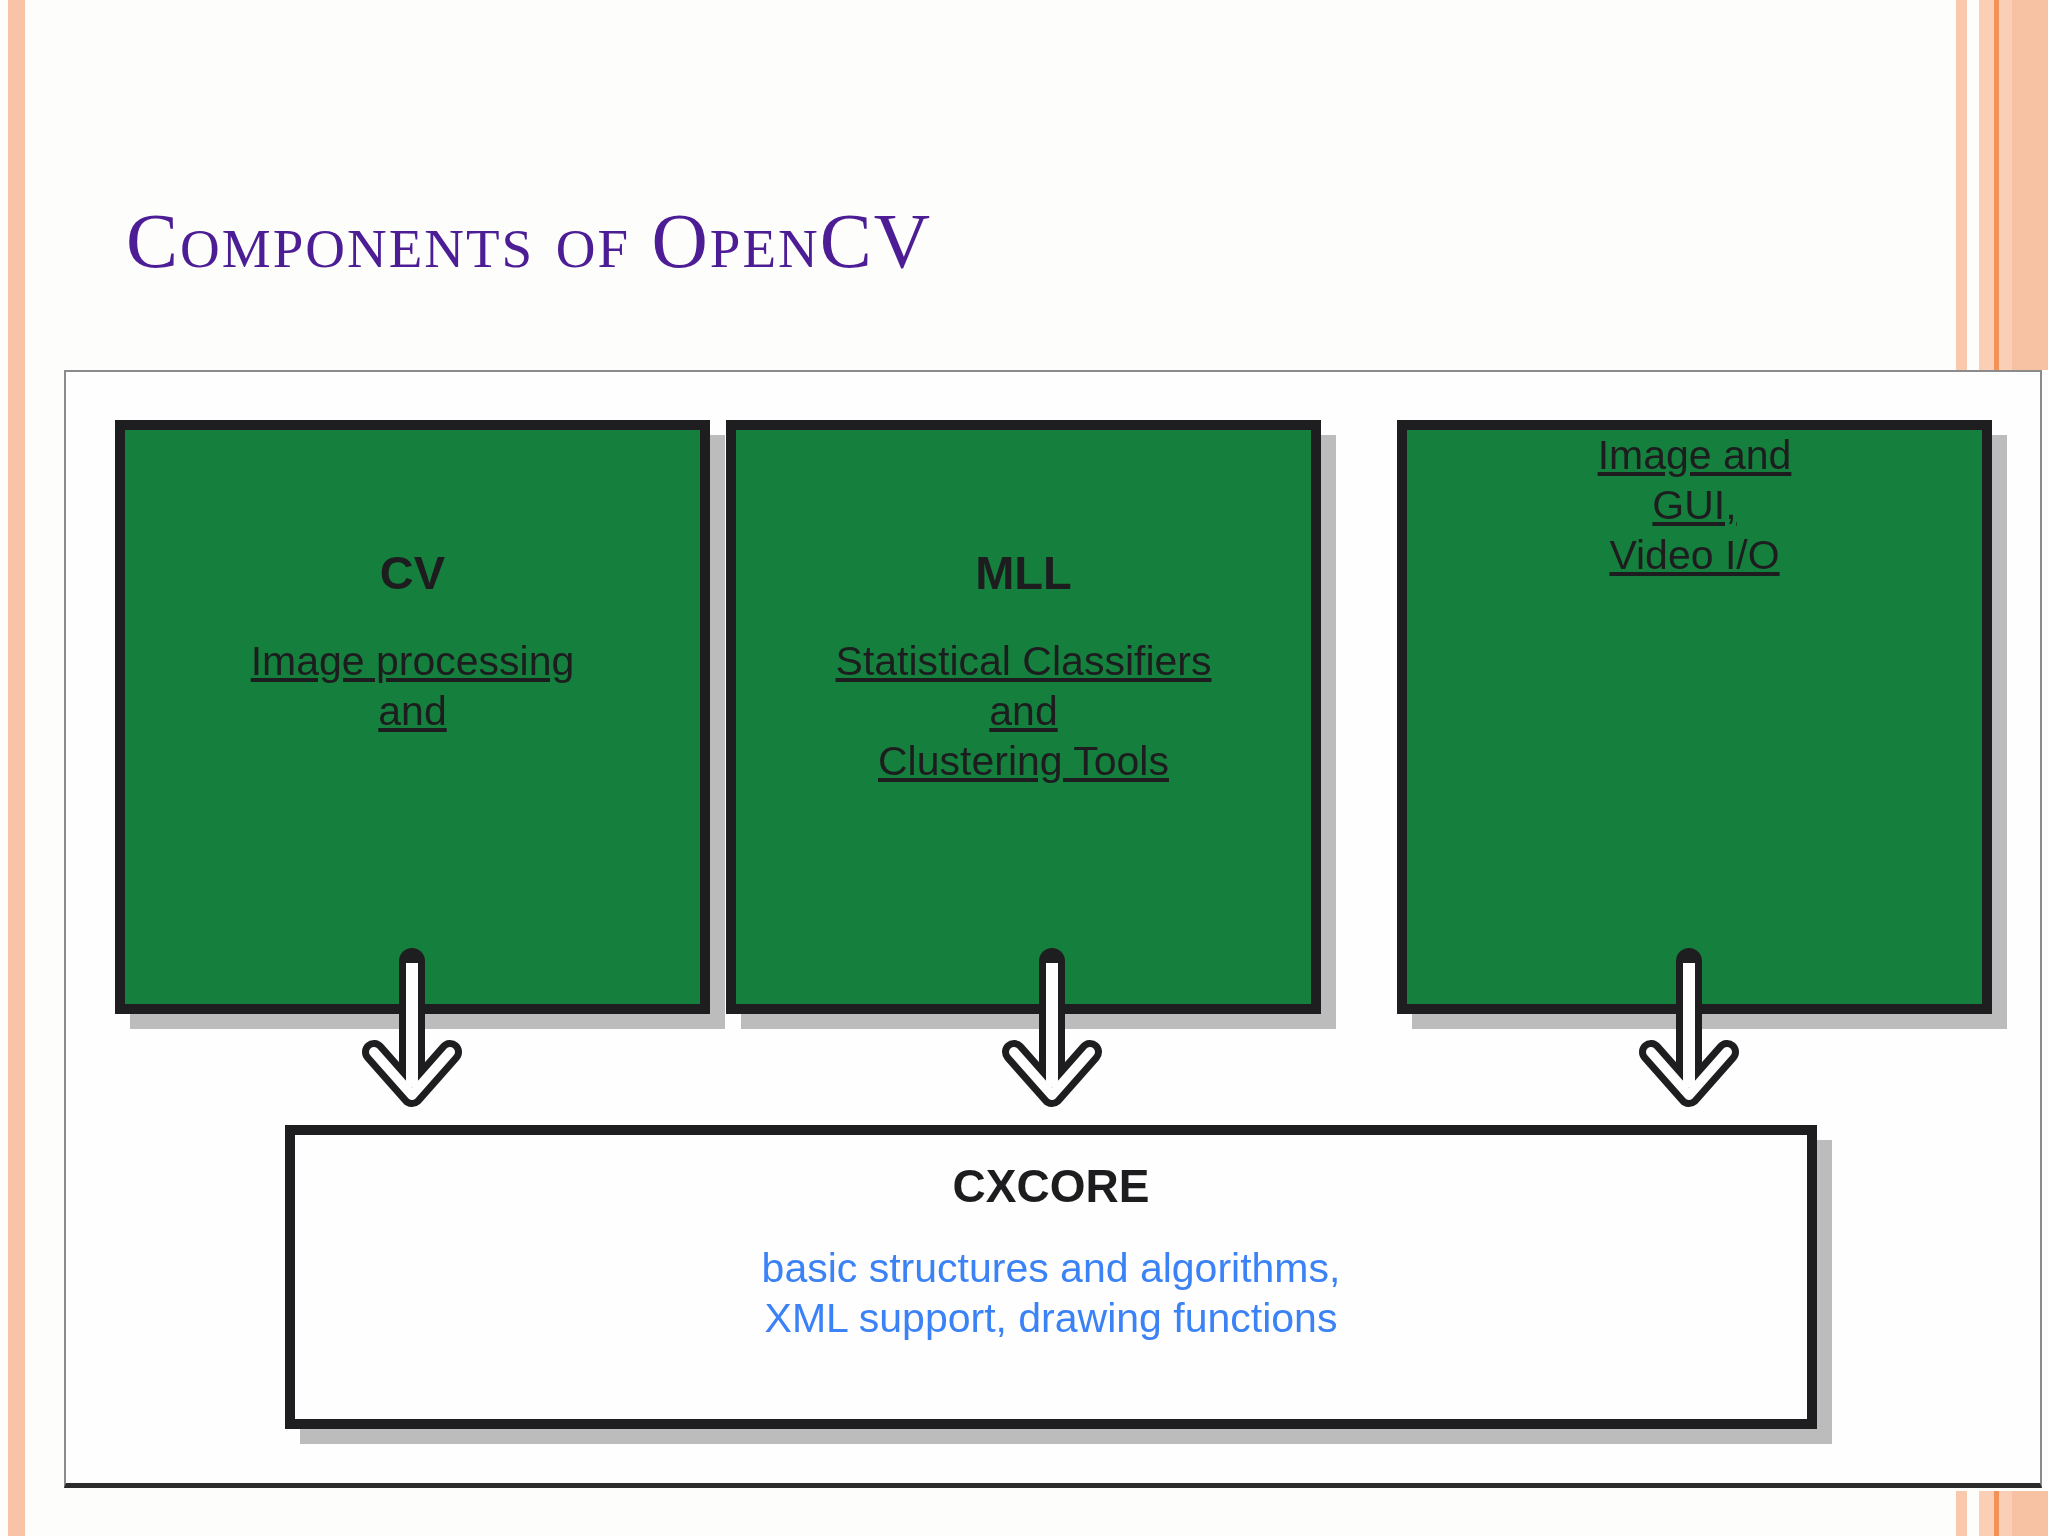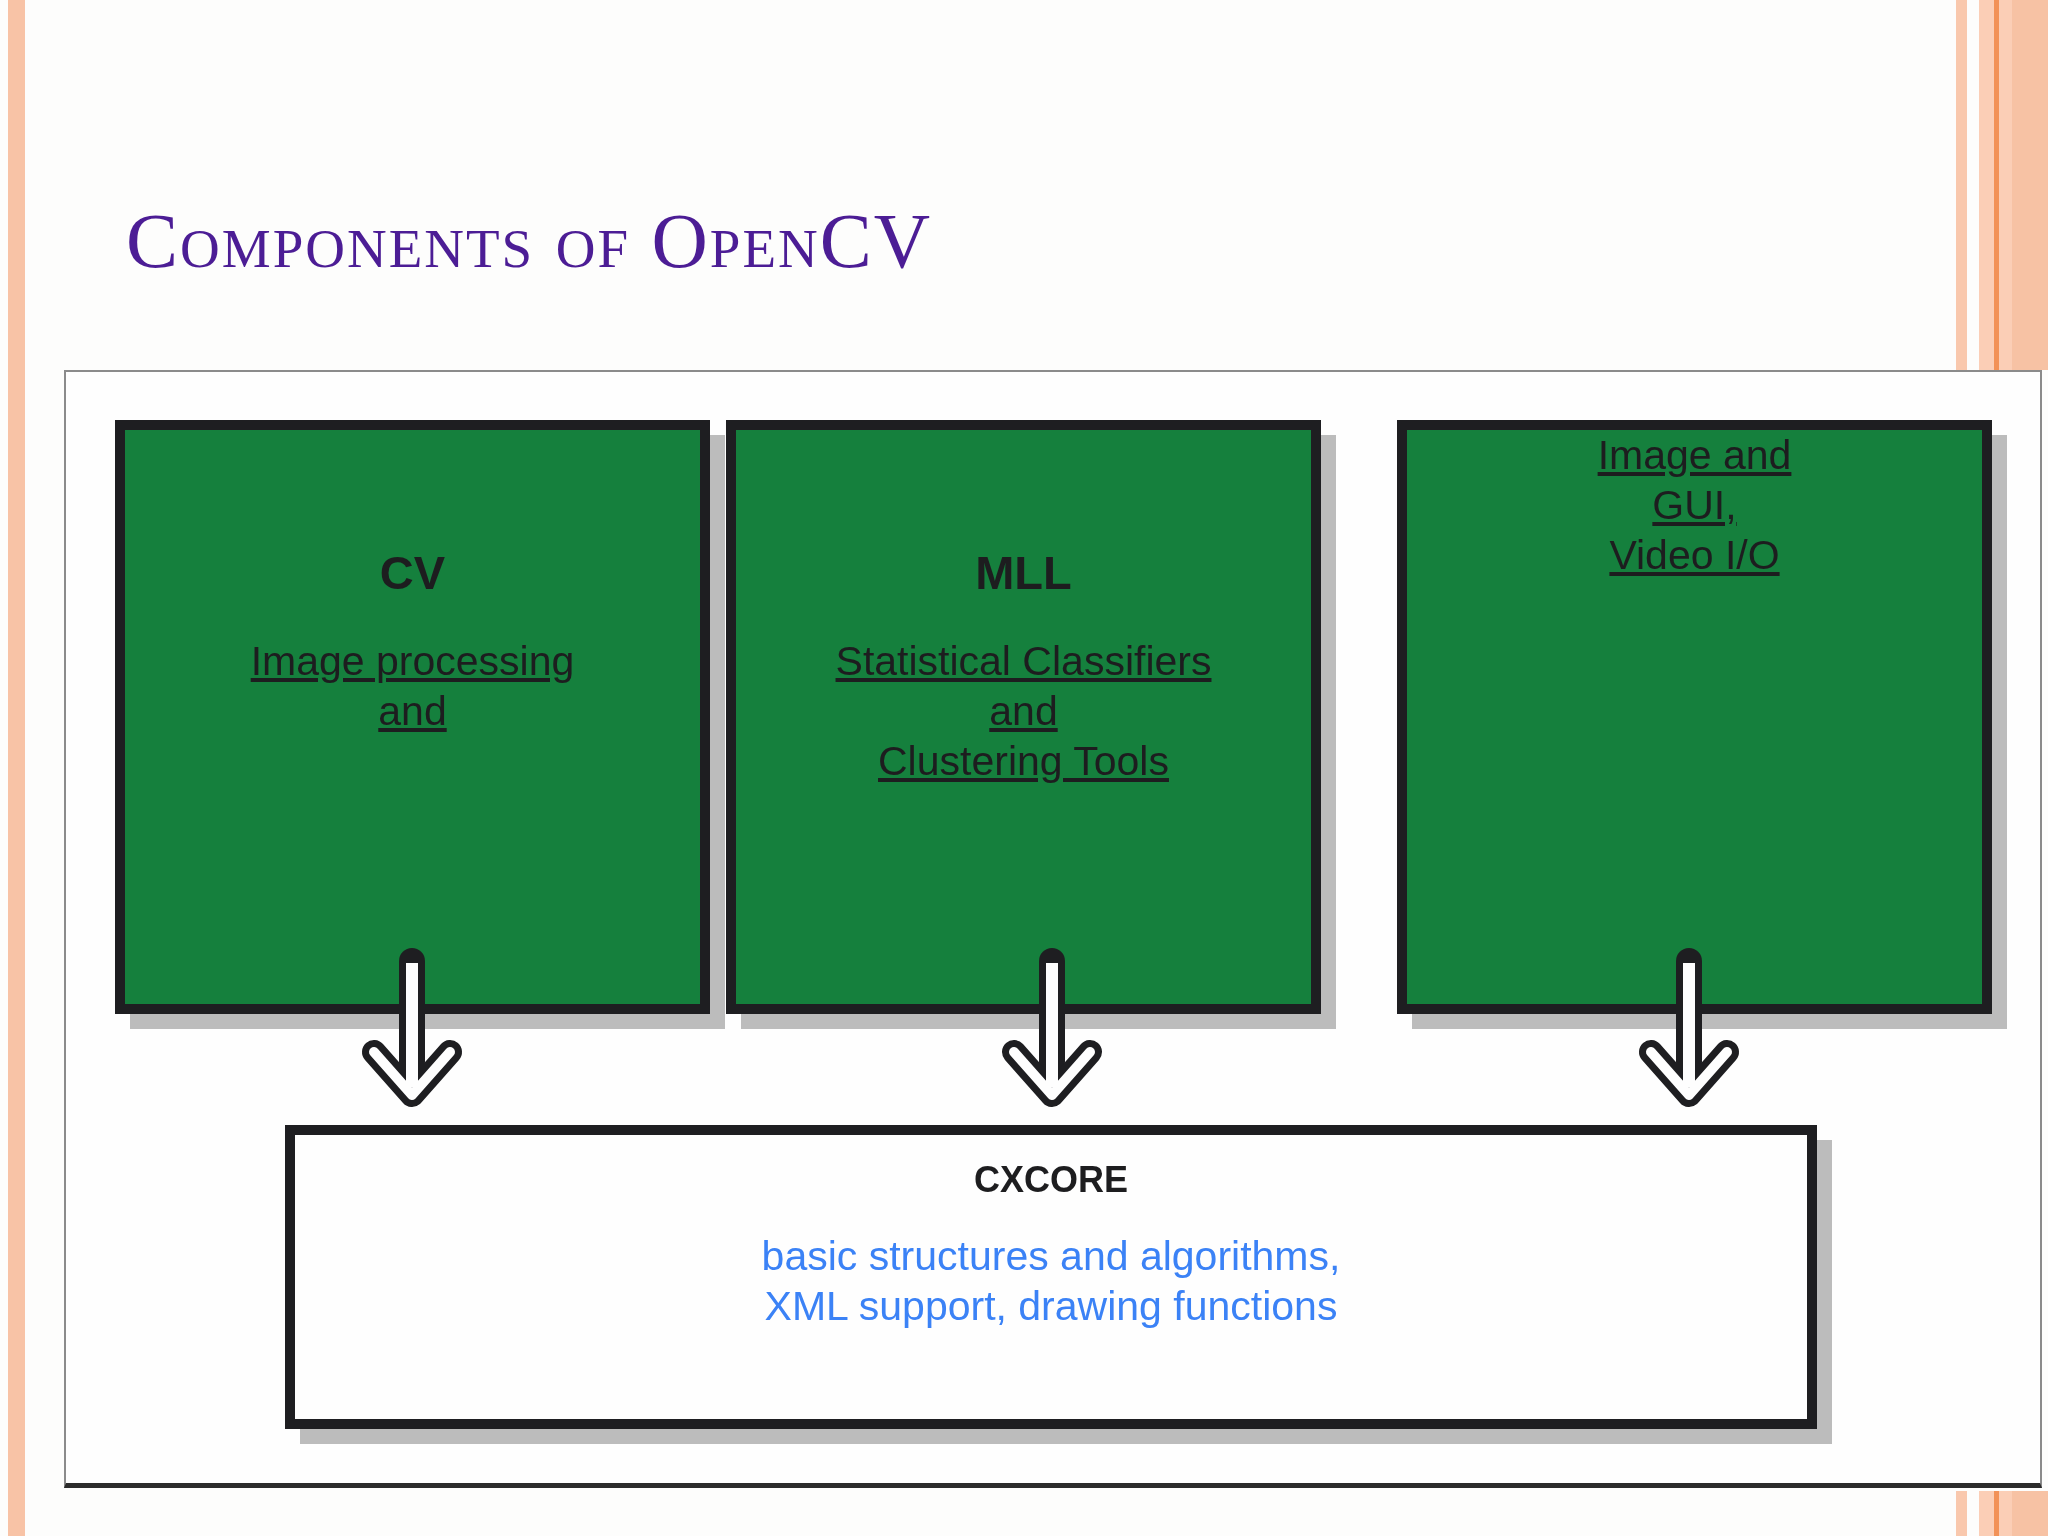--- a/index.html
+++ b/index.html
@@ -106,21 +106,21 @@
     position: absolute; left: 219px; top: 753px;
     width: 1512px; height: 284px;
     background: #fefefe;
     border: 10px solid #1e1e21;
     box-shadow: 15px 15px 0 0 #bcbcbc;
     text-align: center;
     z-index: 2;
   }
   .core-title {
     margin: 24px 0 30px 0;
-    font-size: 36px;
+    font-size: 46px;
     font-weight: bold;
     color: #1d1d1f;
   }
   .core-desc {
     font-size: 41px;
     line-height: 1.22;
     color: #3b82f6;
   }
   .core-desc span { display: block; }
 </style>

